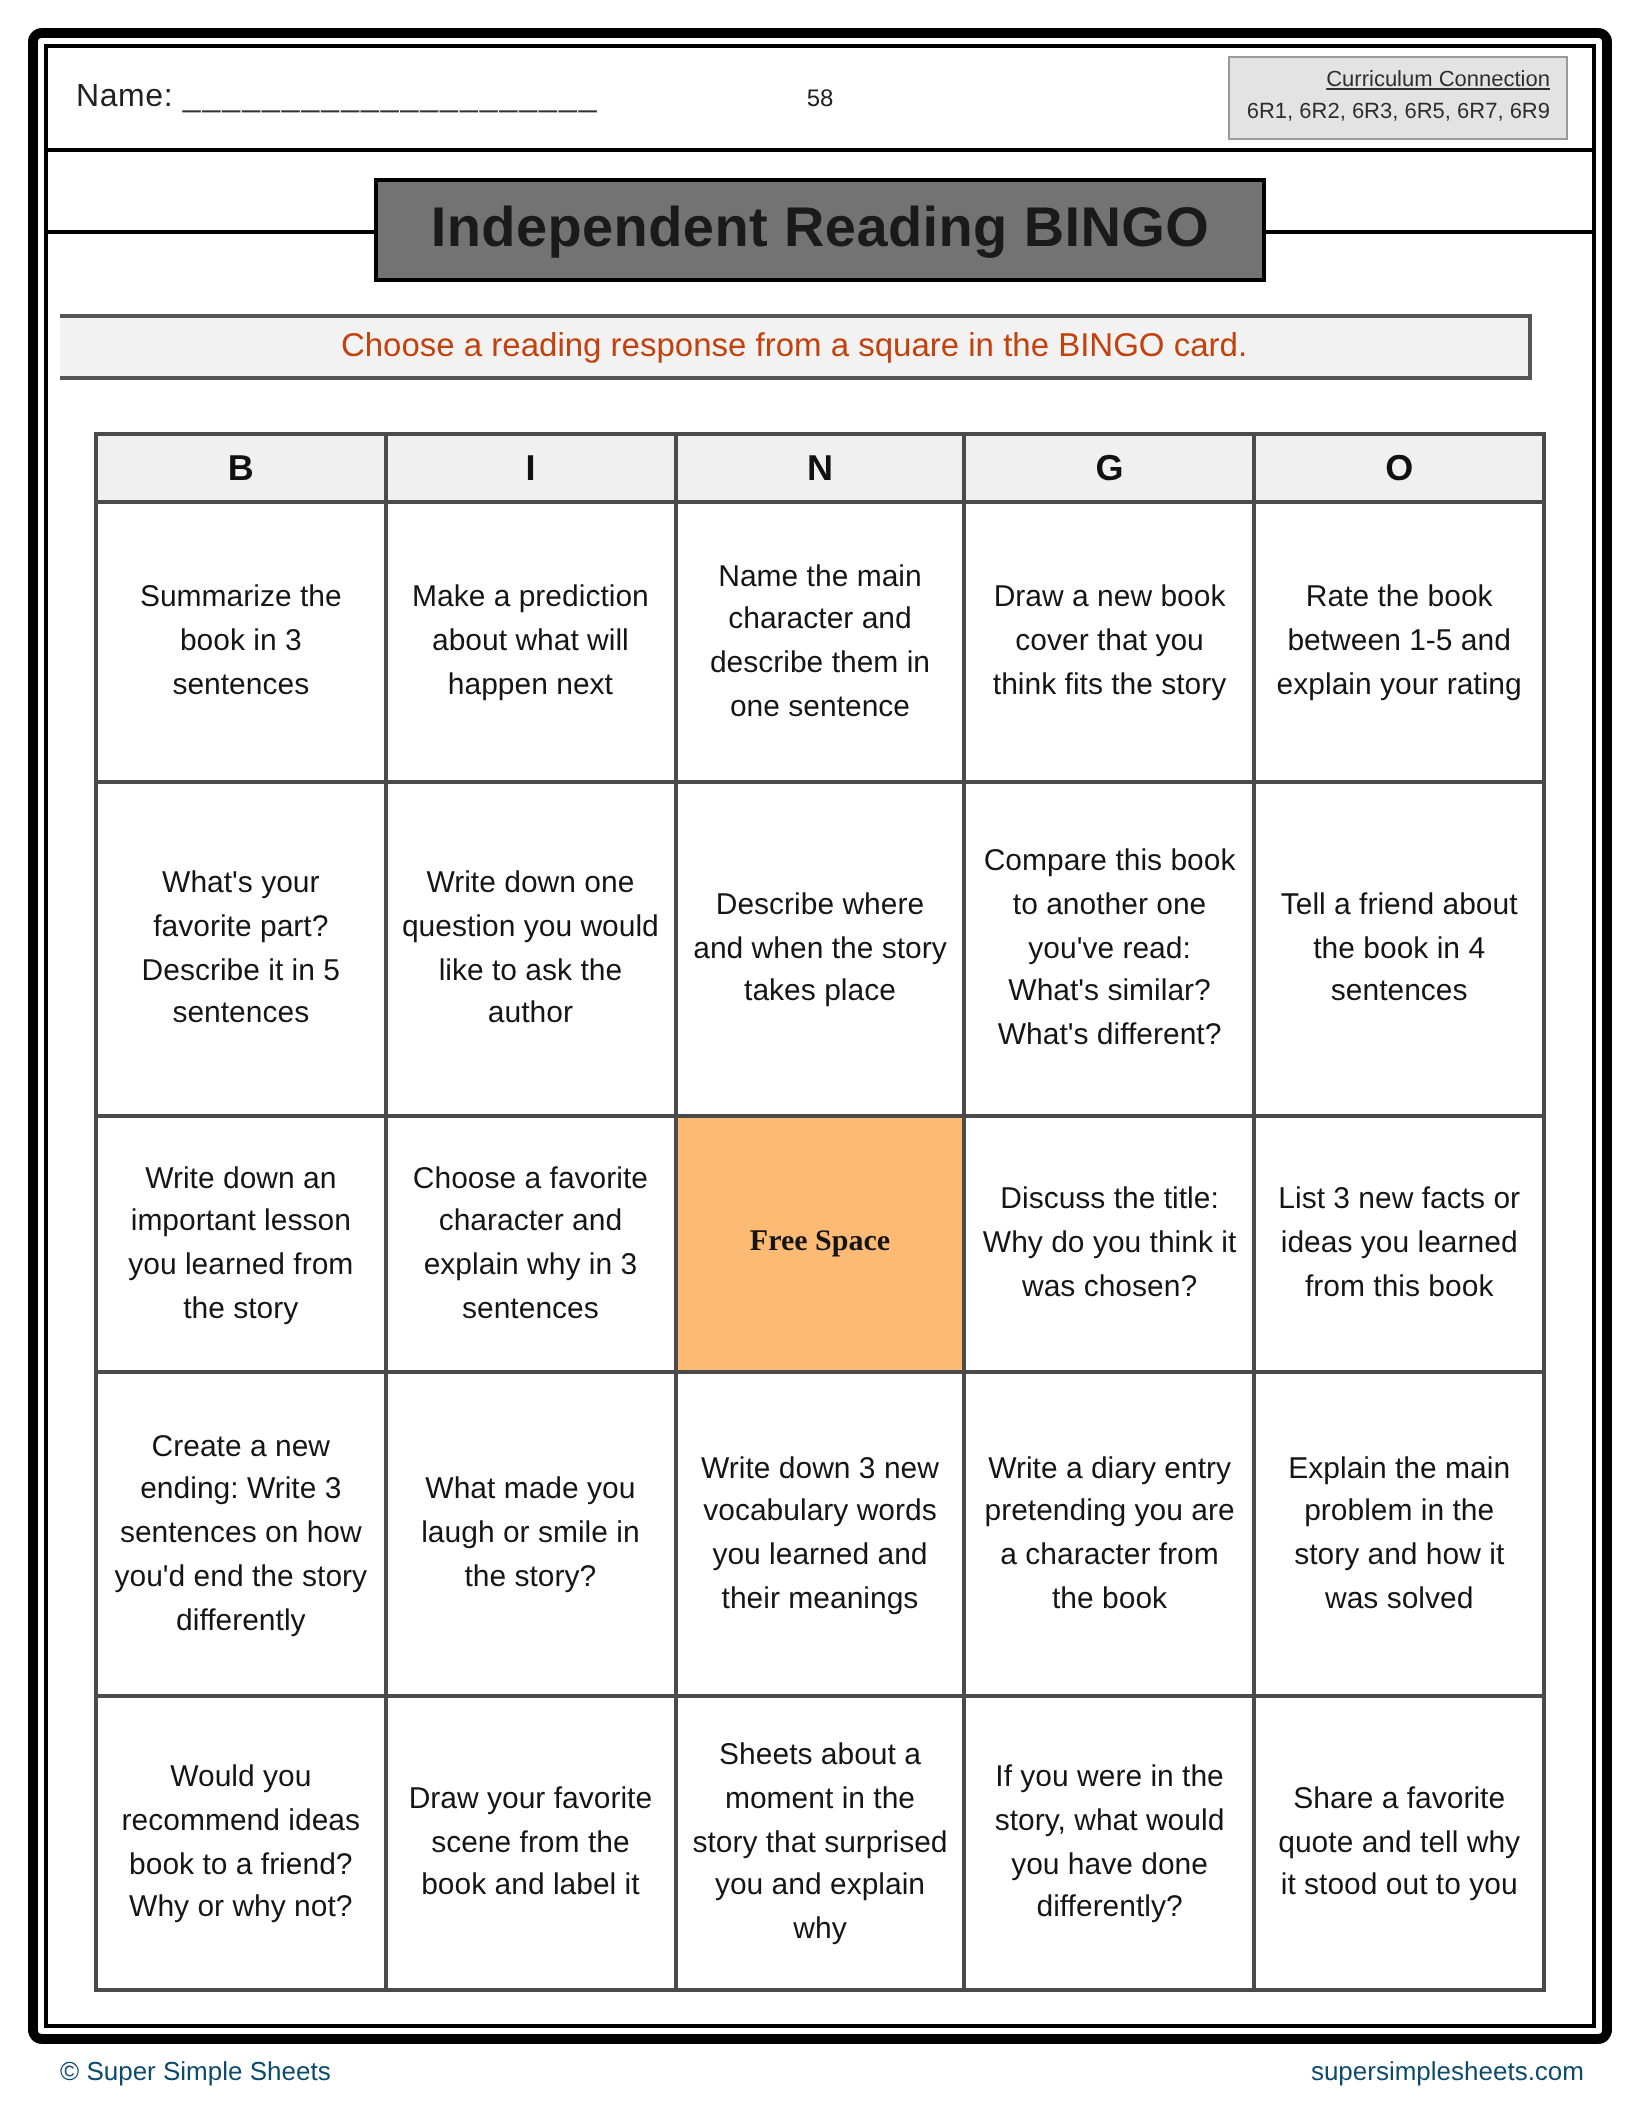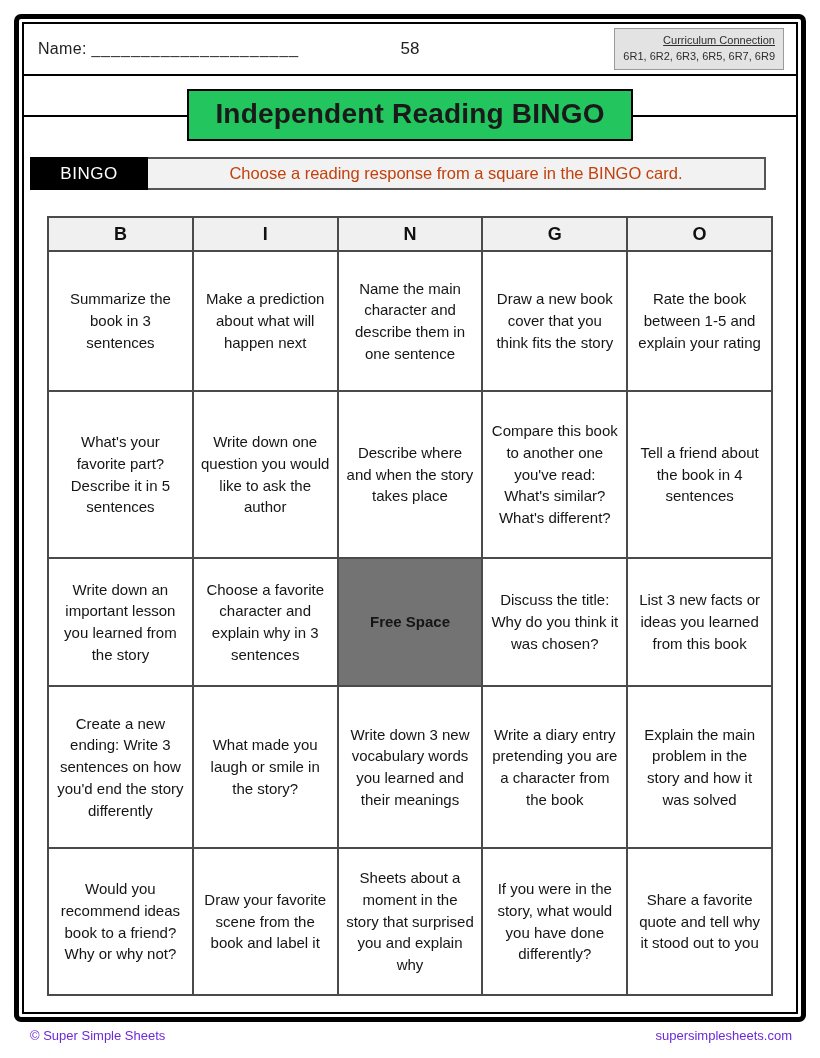--- a/index.html
+++ b/index.html
@@ -34,21 +34,21 @@
     align-items: center;
     border-bottom: 2px solid #000;
     padding: 0 12px 0 14px;
     position: relative;
     gap: 24px;
   }
   .name-block { font-size: 16px; color: #222; letter-spacing: .3px; white-space: nowrap; }
   .name-line { letter-spacing: 1px; color: #333; }
   .page-num {
     position: absolute; left: 0; right: 0;
-    text-align: center; font-size: 17px; color: #222;
+    text-align: center; font-size: 12px; color: #222;
   }
   .curriculum-box {
     margin-left: auto;
     background: #e3e3e3;
     border: 1px solid #9a9a9a;
     padding: 4px 8px 4px 8px;
     text-align: right;
     font-size: 11px;
     color: #2e2e2e;
     line-height: 1.45;
@@ -65,21 +65,21 @@
     align-items: center;
     justify-content: center;
   }
   .title-band::before {
     content: "";
     position: absolute; left: 0; right: 0; top: 50%;
     border-top: 2px solid #000;
   }
   .title-box {
     position: relative;
-    background: #22c55e;
+    background: #737373;
     border: 2px solid #000;
     padding: 7px 26px 9px 26px;
     font-size: 28px;
     font-weight: bold;
     letter-spacing: .2px;
     z-index: 1;
   }
 
   
   .instruction-bar {
@@ -129,36 +129,37 @@
     line-height: 1.45;
     padding: 4px 7px;
     color: #151515;
   }
   tr.r0 td { height: 140px; }
   tr.r1 td { height: 167px; }
   tr.r2 td { height: 128px; }
   tr.r3 td { height: 162px; }
   tr.r4 td { height: 147px; }
   td.free-space {
-    background: #737373;
+    background: #fdba74;
     font-weight: bold;
     font-size: 24px;
     line-height: 1.35;
     padding: 0 32px;
+    font-family: Liberation Serif, serif;
   }
 
   
   .footer {
     position: absolute;
     left: 14px; right: 14px;
     top: 1028px;
     display: flex;
     justify-content: space-between;
     font-size: 13px;
-    color: #6d28d9;
+    color: #0c4a6e;
     padding: 0 14px 0 16px;
   }
 </style>
 </head>
 <body>
 
 <div class="frame-outer">
   <div class="frame-inner">
 
     <div class="top-row">
@@ -171,21 +172,20 @@
         <span class="curriculum-title">Curriculum Connection</span>
         <span>6R1, 6R2, 6R3, 6R5, 6R7, 6R9</span>
       </div>
     </div>
 
     <div class="title-band">
       <div class="title-box">Independent Reading BINGO</div>
     </div>
 
     <div class="instruction-bar">
-      <div class="instruction-label">BINGO</div>
       <div class="instruction-text">Choose a reading response from a square in the BINGO card.</div>
     </div>
 
     <div class="grid-wrap">
       <table class="bingo">
         <thead>
           <tr>
             <th>B</th>
             <th>I</th>
             <th>N</th>

